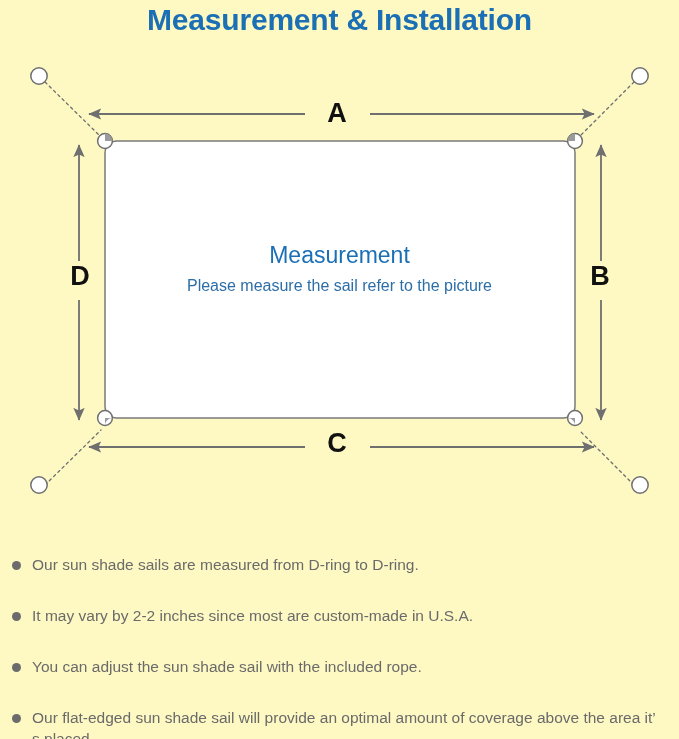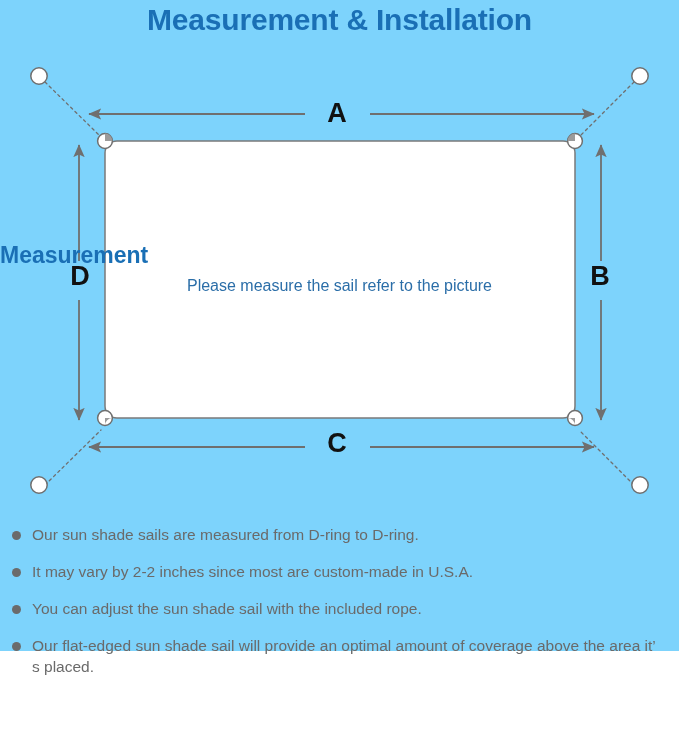--- a/index.html
+++ b/index.html
@@ -11,22 +11,22 @@
     width: 679px;
     height: 739px;
     position: relative;
     font-family: "Liberation Sans", sans-serif;
     overflow: hidden;
   }
 
   #page {
     position: relative;
     width: 679px;
-    height: 651px;
-    background: #7dd3fc;
+    height: 739px;
+    background: #fef9c3;
   }
 
   
   .title {
     position: absolute;
     left: 0;
     top: 0;
     width: 679px;
     text-align: center;
     font-size: 30px;
@@ -48,22 +48,23 @@
   .diagram svg {
     display: block;
   }
 
   
   .center-title {
     position: absolute;
     left: 0;
     top: 242px;
     width: 679px;
+    text-align: center;
     font-size: 23px;
-    font-weight: bold;
+    font-weight: normal;
     color: #1a6fb5;
     white-space: nowrap;
   }
   .center-sub {
     position: absolute;
     left: 0;
     top: 277px;
     width: 679px;
     text-align: center;
     font-size: 16px;
@@ -92,20 +93,21 @@
     left: 0;
     top: 524px;
     width: 679px;
   }
   .bullet-row {
     position: relative;
     display: flex;
     align-items: flex-start;
     padding: 0 14px 0 12px;
     margin-bottom: 16px;
+    margin-top: 30px;
   }
   .bullet-dot {
     flex: 0 0 auto;
     width: 9px;
     height: 9px;
     border-radius: 50%;
     background: #6b6b6b;
     margin-top: 7px;
     margin-right: 11px;
   }

